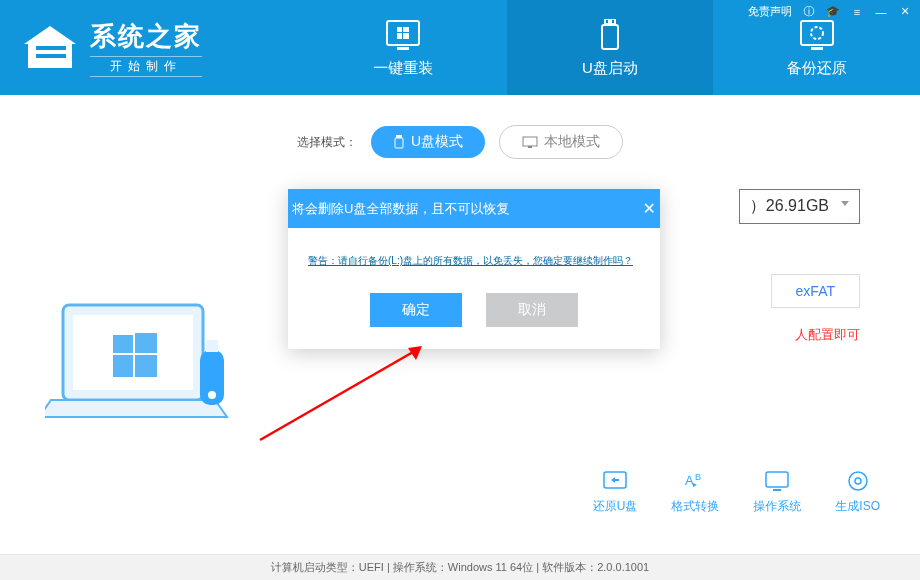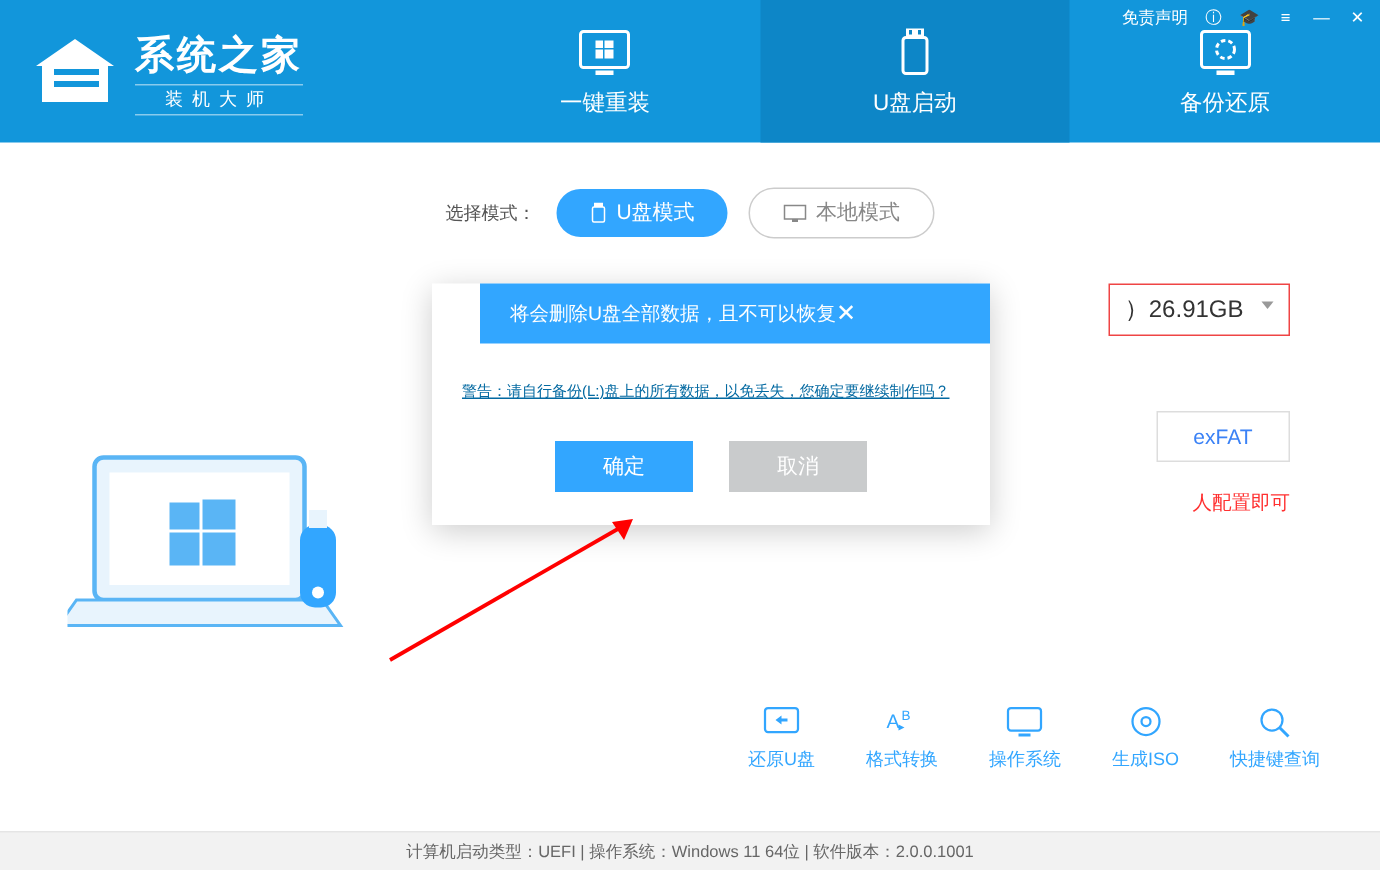--- a/index.html
+++ b/index.html
@@ -40,21 +40,21 @@
 
 .start-btn { display: block; margin: 18px auto 0; background: #c9cbcc; color: #fff; border: none; padding: 12px 44px; font-size: 20px; border-radius: 26px; cursor: pointer; }
 
 .bottom-tools { position: absolute; bottom: 20px; right: 40px; display: flex; gap: 34px; }
 .tool { display: flex; flex-direction: column; align-items: center; gap: 5px; color: #32a6ff; font-size: 12px; cursor: pointer; }
 .tool-icon { width: 28px; height: 24px; }
 
 .statusbar { height: 26px; background: #f2f2f2; border-top: 1px solid #e5e5e5; font-size: 11px; color: #666; display: flex; align-items: center; justify-content: center; position: absolute; bottom: 0; left: 0; right: 0; }
 
 .dialog { position: absolute; left: 288px; top: 189px; width: 372px; background: #fff; box-shadow: 0 4px 20px rgba(0,0,0,0.2); }
-.dialog-title { background: #32a6ff; color: #fff; padding: 10px 20px; font-size: 13px; display: flex; align-items: center; margin-left: 32px; }
+.dialog-title { background: #32a6ff; color: #fff; padding: 10px 4px; font-size: 13px; display: flex; justify-content: space-between; align-items: center; }
 .dialog-close { cursor: pointer; font-size: 16px; }
 .dialog-body { padding: 24px 20px; font-size: 10px; color: #0369a1; line-height: 1.7; text-decoration: underline; }
 .dialog-buttons { display: flex; justify-content: center; gap: 24px; padding: 0 0 22px; }
 .dlg-btn { padding: 8px 32px; font-size: 14px; border: none; cursor: pointer; }
 .dlg-btn.primary { background: #32a6ff; color: #fff; }
 .dlg-btn.secondary { background: #c9cbcc; color: #fff; }
 
 .arrow { position: absolute; left: 250px; top: 330px; pointer-events: none; }
 </style>
 </head>
@@ -62,21 +62,21 @@
 
 <div class="header">
   <div class="logo-area">
     <svg class="logo-icon" viewBox="0 0 60 48">
       <path d="M30 2 L56 20 L52 20 L52 44 L8 44 L8 20 L4 20 Z" fill="#fff"></path>
       <rect x="16" y="22" width="30" height="4" fill="#1296db"></rect>
       <rect x="16" y="30" width="30" height="4" fill="#1296db"></rect>
     </svg>
     <div class="logo-text">
       <div class="logo-title">系统之家</div>
-      <div class="logo-sub">装机大师</div>
+      <div class="logo-sub">开始制作</div>
     </div>
   </div>
   <div class="tabs">
     <div class="tab">
       <svg class="tab-icon" viewBox="0 0 40 36">
           <rect x="4" y="4" width="32" height="24" rx="2" fill="none" stroke="#fff" stroke-width="2"></rect>
           <rect x="14" y="30" width="12" height="3" fill="#fff"></rect>
           <path d="M14 10h5v5h-5zM20 10h6v5h-6zM14 16h5v6h-5zM20 16h6v6h-6z" fill="#fff"></path>
         </svg>
       <span class="tab-label">一键重装</span>
@@ -174,27 +174,20 @@
         </svg>
       <span>操作系统</span>
     </div>
     <div class="tool">
       <svg class="tool-icon" viewBox="0 0 28 24">
           <circle cx="14" cy="12" r="9" fill="none" stroke="#32a6ff" stroke-width="1.5"></circle>
           <circle cx="14" cy="12" r="3" fill="none" stroke="#32a6ff" stroke-width="1.5"></circle>
         </svg>
       <span>生成ISO</span>
     </div>
-    <div class="tool">
-      <svg class="tool-icon" viewBox="0 0 28 24">
-          <circle cx="12" cy="11" r="7" fill="none" stroke="#32a6ff" stroke-width="1.5"></circle>
-          <line x1="17" y1="16" x2="23" y2="22" stroke="#32a6ff" stroke-width="2"></line>
-        </svg>
-      <span>快捷键查询</span>
-    </div>
   </div>
 </div>
 
 <div class="statusbar">计算机启动类型：UEFI | 操作系统：Windows 11 64位 | 软件版本：2.0.0.1001</div>
 
 <div class="dialog">
   <div class="dialog-title">
     <span>将会删除U盘全部数据，且不可以恢复</span>
     <span class="dialog-close">✕</span>
   </div>

